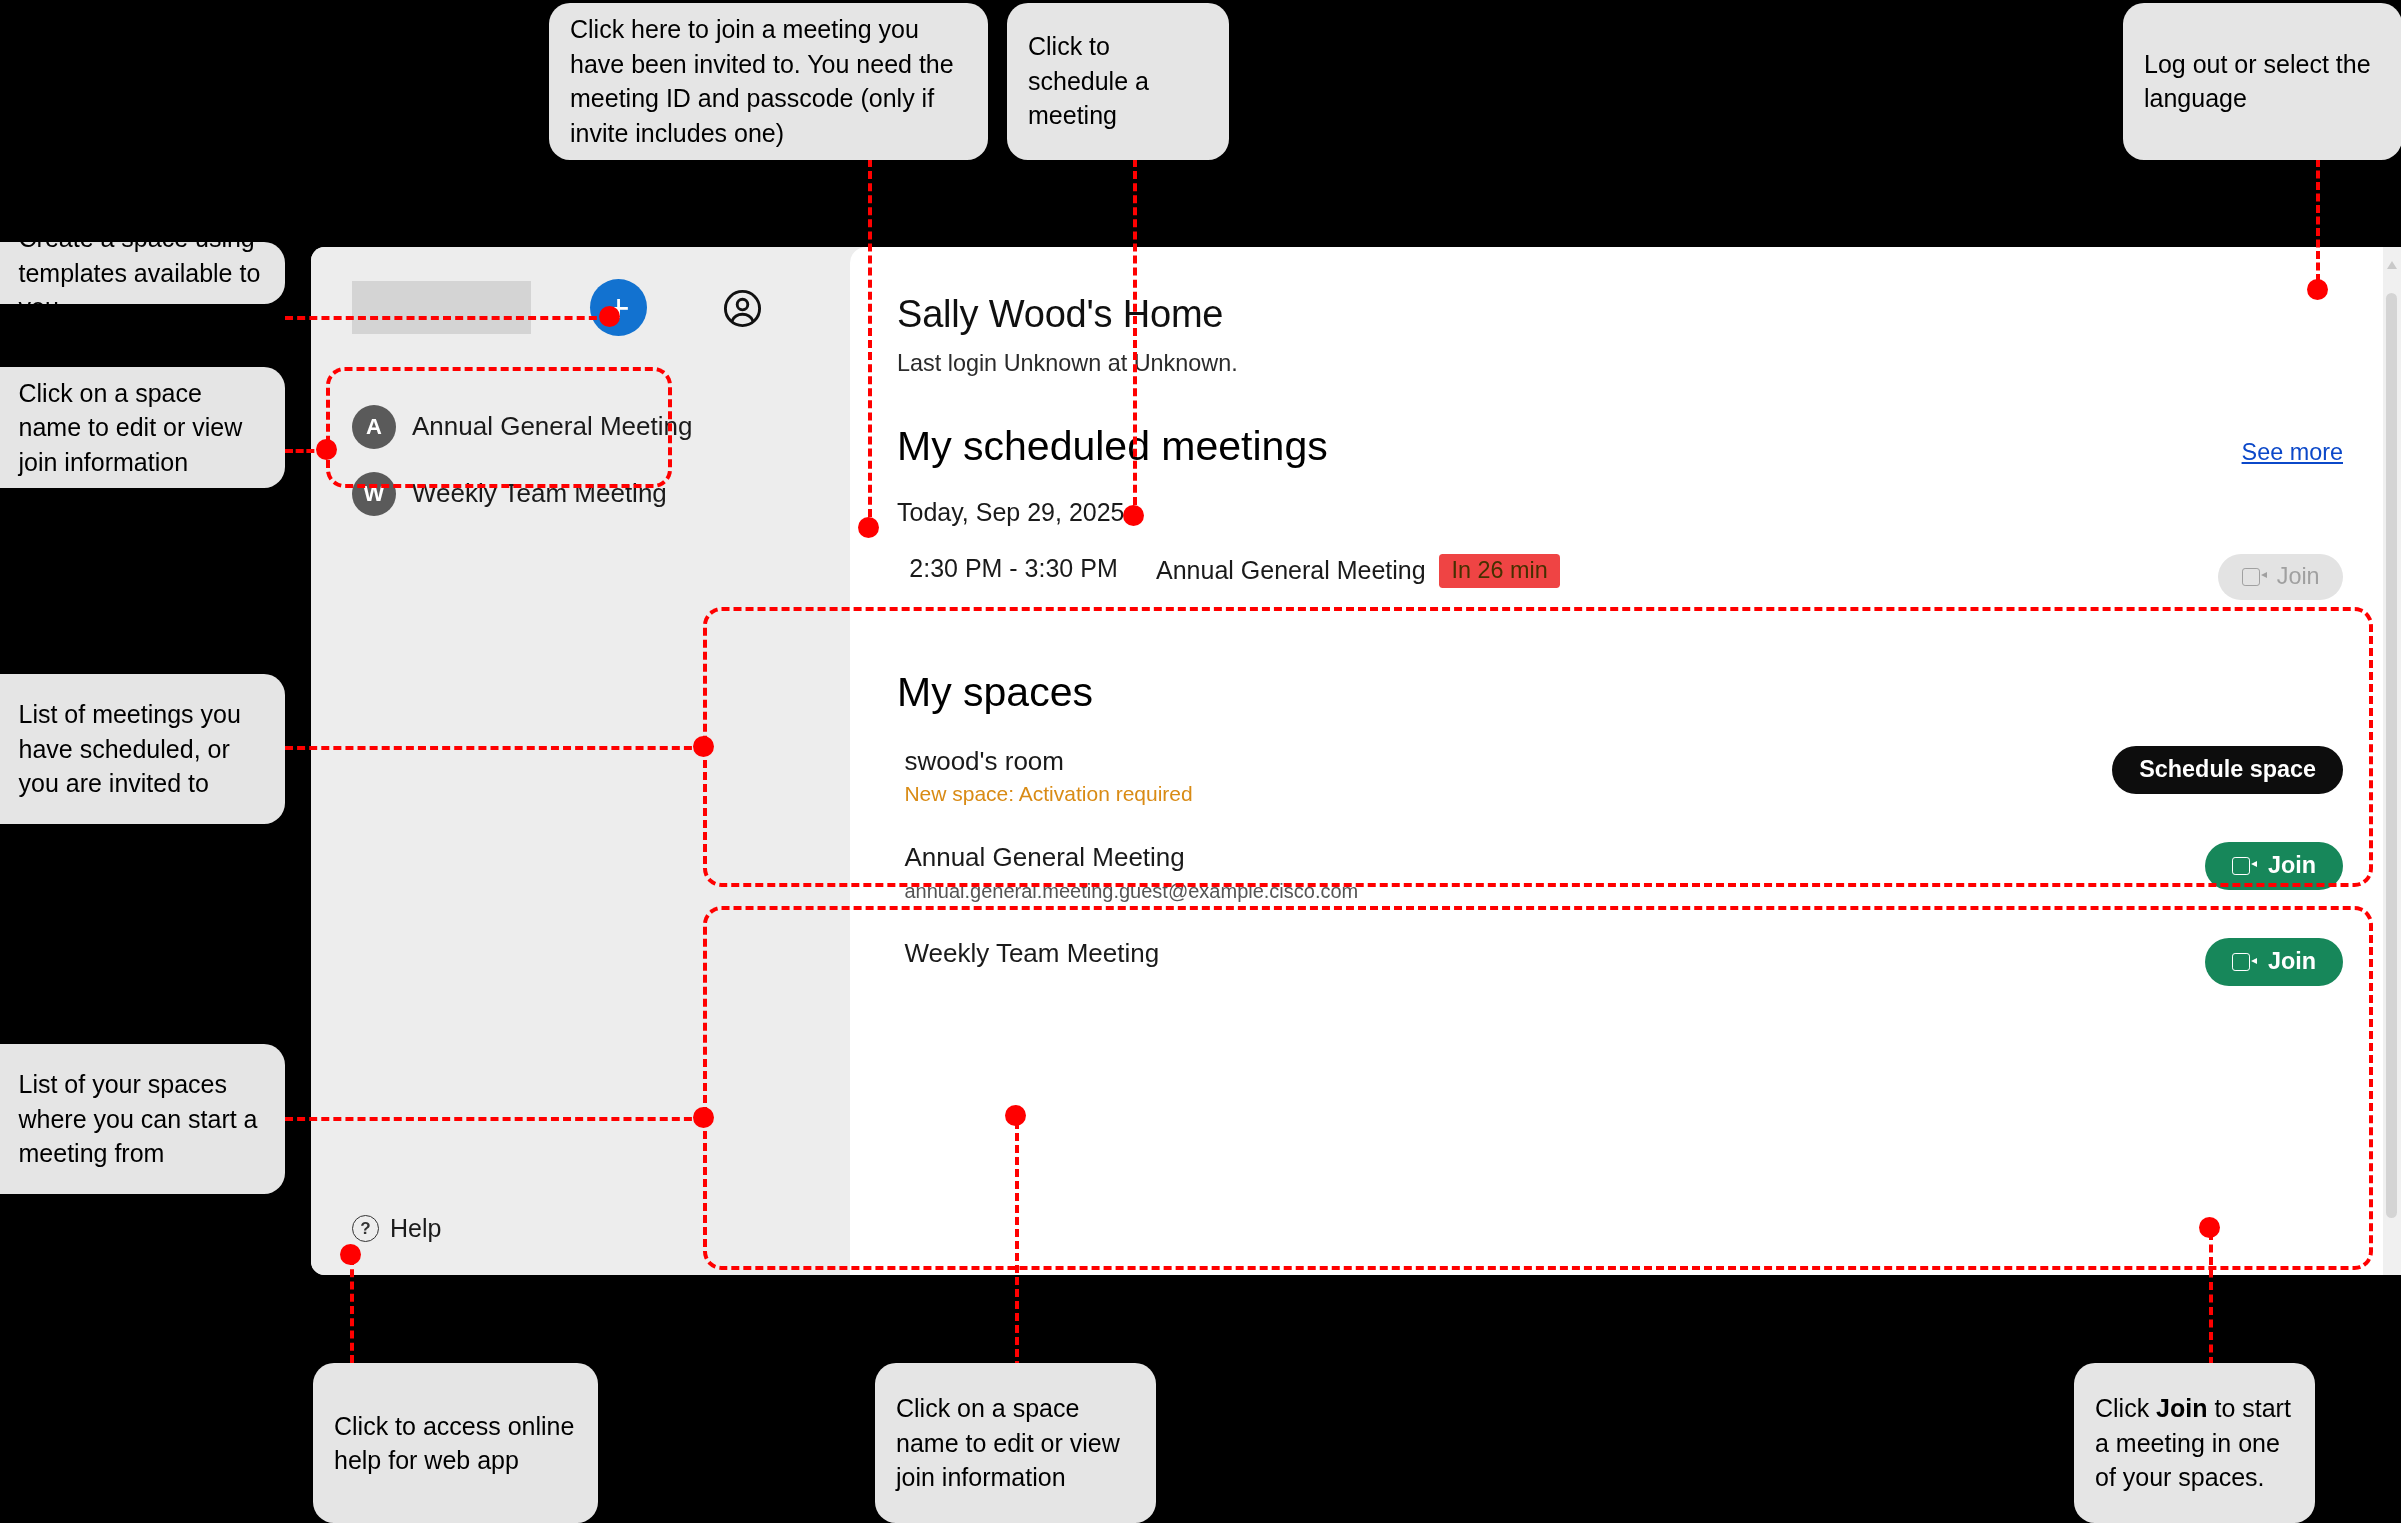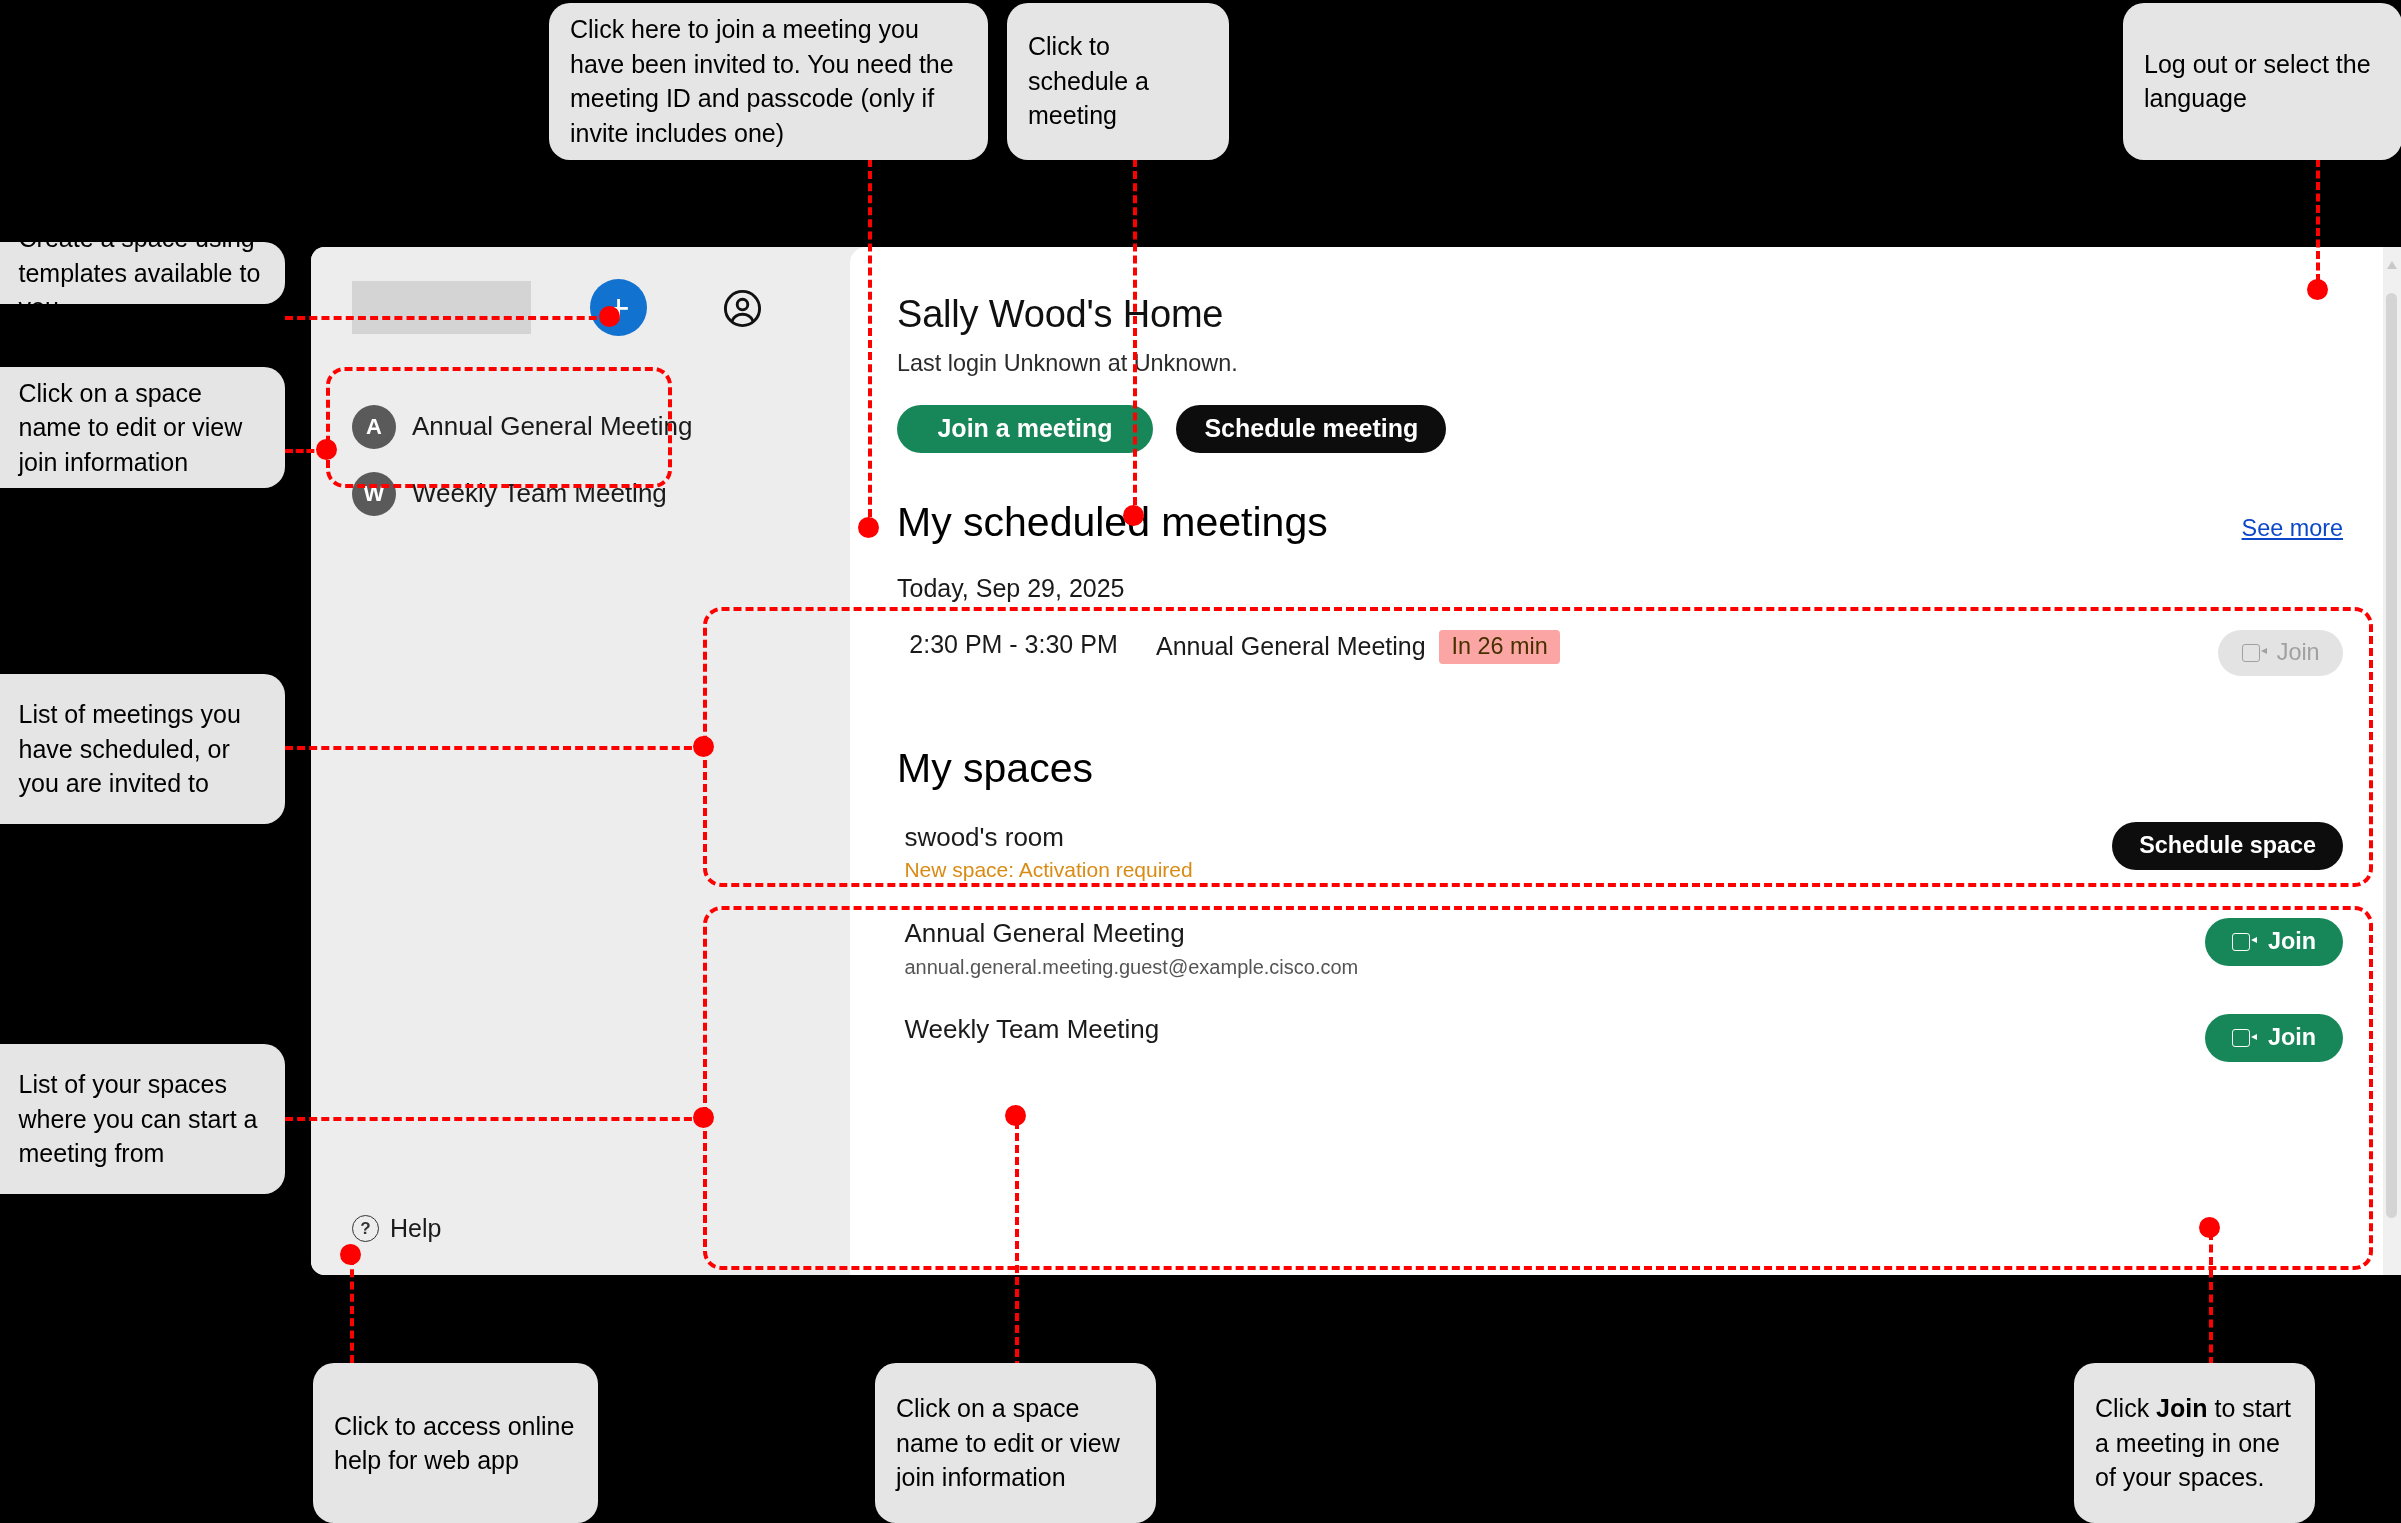--- a/index.html
+++ b/index.html
@@ -141,21 +141,21 @@
   .see-more { font-size: 23.4px; color: #0b48c9; text-decoration: underline; cursor: pointer; }
 
   .day-label { font-size: 25px; color: #1a1a1a; margin-top: 28px; }
 
   .mtg-row { display: flex; align-items: flex-start; margin-top: 27px; }
   .mtg-time { font-size: 25px; color: #1a1a1a; width: 259px; flex: 0 0 259px; padding-left: 12.3px; }
   .mtg-mid { flex: 1; min-width: 0; }
   .mtg-title-line { display: flex; align-items: center; gap: 13.6px; }
   .mtg-title { font-size: 25px; color: #1a1a1a; }
   .badge {
-    background: #fca5a5; color: #463000;
+    background: #ef4444; color: #463000;
     font-size: 23.4px; padding: 3.7px 12.3px; border-radius: 3.7px;
   }
   .mtg-sub { display: flex; margin-top: 16px; }
   .mtg-space { font-size: 22px; color: #1a1a1a; width: 493px; flex: 0 0 493px; }
   .mtg-space a { color: #0b48c9; text-decoration: none; cursor: pointer; }
   .mtg-org { font-size: 22px; color: #1a1a1a; }
   .btn-join-dis {
     background: #e3e3e3; color: #a0a0a0;
     border: none; border-radius: 37px; cursor: default;
     font-size: 23.4px; padding: 0 23.4px; height: 46px;
@@ -265,24 +265,20 @@
             <circle cx="12" cy="9.7" r="3.1" fill="none" stroke="#111" stroke-width="1.7"></circle>
             <path d="M5.8 19.4a6.8 6.8 0 0 1 12.4 0" fill="none" stroke="#111" stroke-width="1.7"></path>
           </svg>
         </div>
 
         <div id="content">
 
           <div class="hero">
             <h1>Sally Wood's Home</h1>
             <div class="sub">Last login Unknown at Unknown.</div>
-            <div class="btn-row">
-              <button class="btn green">Join a meeting</button>
-              <button class="btn black">Schedule meeting</button>
-            </div>
           </div>
 
           <div class="section" style="margin-top:46px;">
             <div class="section-head">
               <div class="section-title">My scheduled meetings</div>
               <div class="see-more">See more</div>
             </div>
             <div class="day-label">Today, Sep 29, 2025</div>
 
             <div class="mtg-row">

